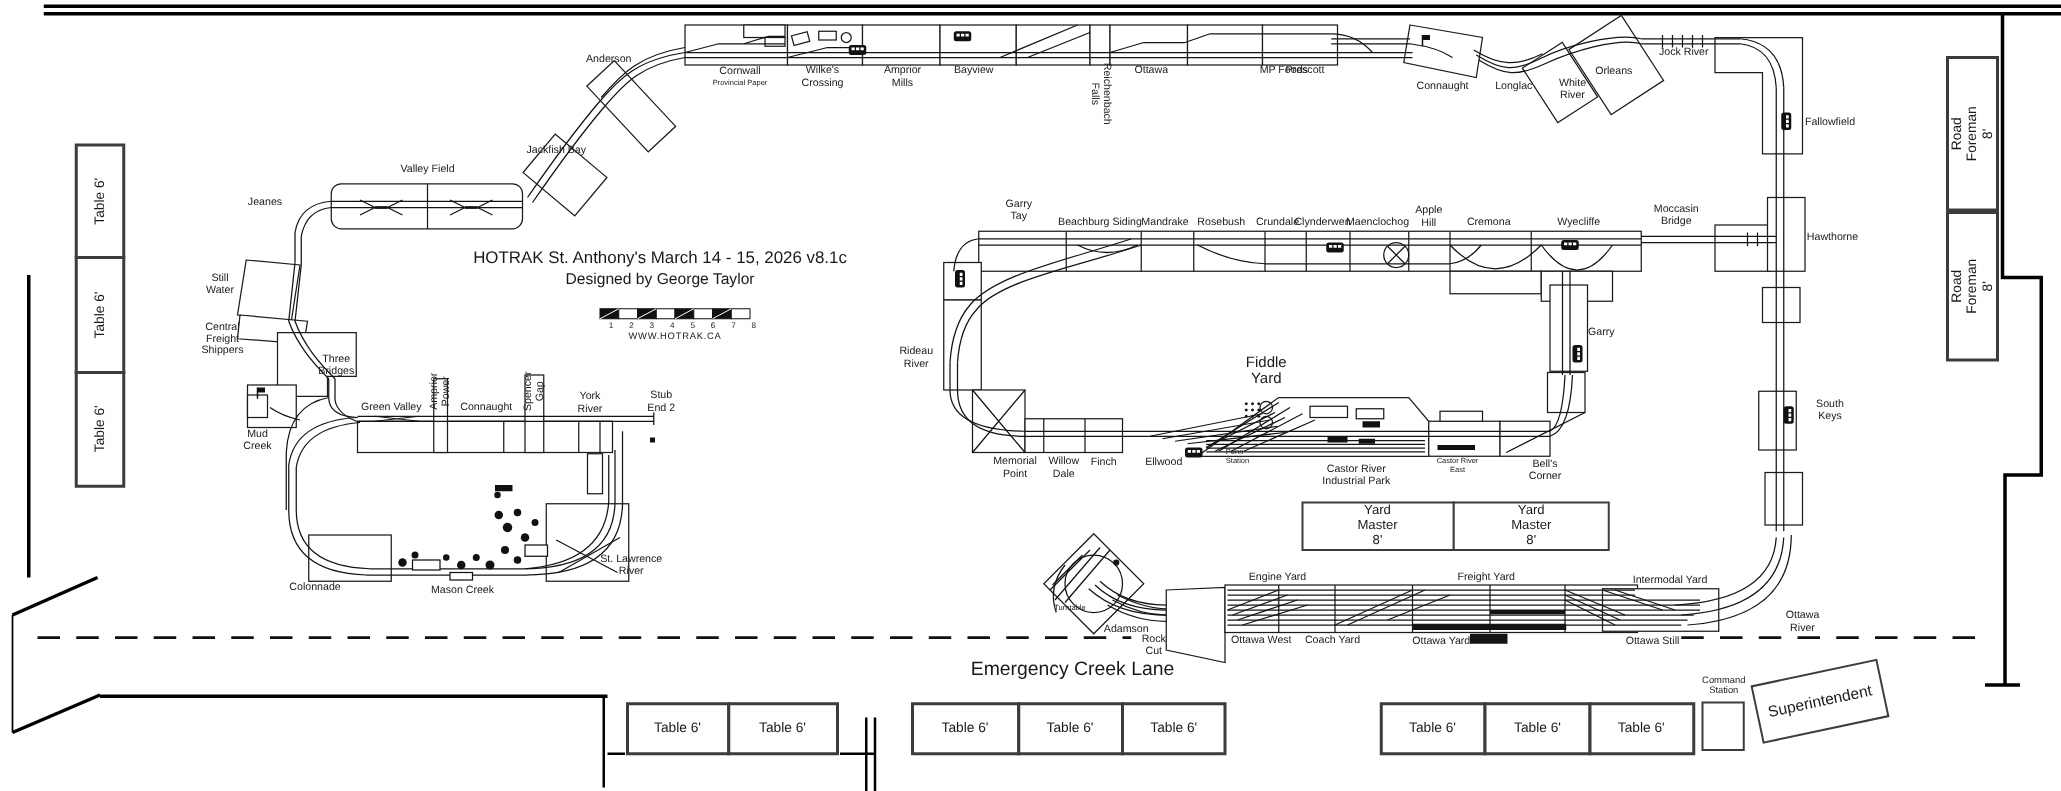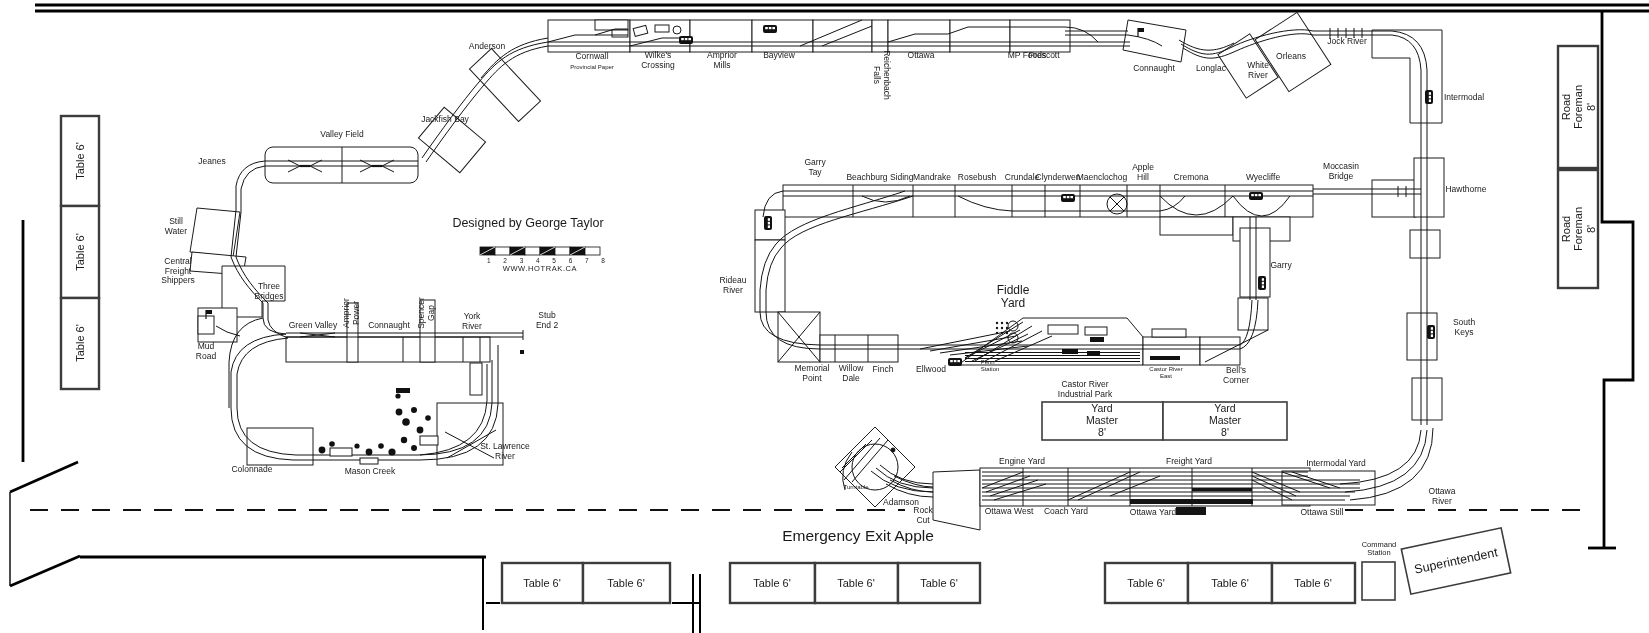--- a/index.html
+++ b/index.html
@@ -372,81 +372,82 @@
     <line x1="540" y1="255" x2="555" y2="247" stroke="#fff"></line>
         <line x1="570" y1="255" x2="585" y2="247" stroke="#fff"></line>
   </g>
 
   <g stroke="#111" stroke-width="2.2" stroke-dasharray="18 13">
     <line x1="30" y1="510" x2="905" y2="510"></line>
     <line x1="1345" y1="510" x2="1590" y2="510"></line>
   </g>
 </svg>
 
+<div class="lbl t1" style="left:528px;top:206px">HOTRAK St. Anthony's March 14 - 15, 2026 v8.1c</div>
 <div class="lbl t2" style="left:528px;top:223px">Designed by George Taylor</div>
 <div class="ticks">
   <span>1</span>
       <span>2</span>
       <span>3</span>
       <span>4</span>
       <span>5</span>
       <span>6</span>
       <span>7</span>
       <span>8</span>
 </div>
 <div class="lbl web" style="left:540px;top:269px">WWW.HOTRAK.CA</div>
-<div class="lbl lg" style="left:858px;top:536px">Emergency Exit Apple</div>
+<div class="lbl lg" style="left:858px;top:536px">Emergency Creek Lane</div>
 
 <div class="lbl" style="left:487px;top:47px">Anderson</div>
 <div class="lbl" style="left:592px;top:57px">Cornwall</div>
 <div class="lbl xs" style="left:592px;top:67px">Provincial Paper</div>
 <div class="lbl" style="left:658px;top:61px">Wilke's
 Crossing</div>
 <div class="lbl" style="left:722px;top:61px">Amprior
 Mills</div>
 <div class="lbl" style="left:779px;top:56px">Bayview</div>
 <div class="lbl" style="left:881px;top:75px;--r:90deg">Reichenbach
 Falls</div>
 <div class="lbl" style="left:921px;top:56px">Ottawa</div>
 <div class="lbl" style="left:1027px;top:56px">MP Foods</div>
 <div class="lbl" style="left:1044px;top:56px">Prescott</div>
 <div class="lbl" style="left:1154px;top:69px">Connaught</div>
 <div class="lbl" style="left:1211px;top:69px">Longlac</div>
 <div class="lbl" style="left:1258px;top:71px">White
 River</div>
 <div class="lbl" style="left:1291px;top:57px">Orleans</div>
 <div class="lbl" style="left:1347px;top:42px">Jock River</div>
-<div class="lbl" style="left:1464px;top:98px">Intermodal</div>
+<div class="lbl" style="left:1464px;top:98px">Fallowfield</div>
 <div class="lbl" style="left:1466px;top:190px">Hawthorne</div>
 <div class="lbl" style="left:1341px;top:172px">Moccasin
 Bridge</div>
 <div class="lbl" style="left:1464px;top:328px">South
 Keys</div>
 
 <div class="lbl" style="left:342px;top:135px">Valley Field</div>
 <div class="lbl" style="left:445px;top:120px">Jackfish Bay</div>
 <div class="lbl" style="left:212px;top:162px">Jeanes</div>
 <div class="lbl" style="left:176px;top:227px">Still
 Water</div>
 <div class="lbl" style="left:178px;top:271px">Central
 Freight
 Shippers</div>
 <div class="lbl" style="left:269px;top:292px">Three
 Bridges</div>
 <div class="lbl" style="left:206px;top:352px">Mud
-Road</div>
+Creek</div>
 <div class="lbl" style="left:313px;top:326px">Green Valley</div>
 <div class="lbl" style="left:352px;top:313px;--r:-90deg">Amprior
 Power</div>
 <div class="lbl" style="left:389px;top:326px">Connaught</div>
 <div class="lbl" style="left:427px;top:313px;--r:-90deg">Spencer
 Gap</div>
 <div class="lbl" style="left:472px;top:322px">York
 River</div>
-<div class="lbl" style="left:547px;top:321px">Stub
+<div class="lbl" style="left:529px;top:321px">Stub
 End 2</div>
 <div class="lbl" style="left:252px;top:470px">Colonnade</div>
 <div class="lbl" style="left:370px;top:472px">Mason Creek</div>
 <div class="lbl" style="left:505px;top:452px">St. Lawrence
 River</div>
 
 <div class="lbl" style="left:815px;top:168px">Garry
 Tay</div>
 <div class="lbl" style="left:880px;top:178px">Beachburg Siding</div>
 <div class="lbl" style="left:932px;top:178px">Mandrake</div>
@@ -461,21 +462,21 @@
 <div class="lbl" style="left:733px;top:286px">Rideau
 River</div>
 <div class="lbl" style="left:812px;top:374px">Memorial
 Point</div>
 <div class="lbl" style="left:851px;top:374px">Willow
 Dale</div>
 <div class="lbl" style="left:883px;top:370px">Finch</div>
 <div class="lbl" style="left:931px;top:370px">Ellwood</div>
 <div class="lbl xs" style="left:990px;top:366px;text-align:left">Penn
 Station</div>
-<div class="lbl" style="left:1085px;top:390px">Castor River
+<div class="lbl" style="left:1085px;top:380px">Castor River
 Industrial Park</div>
 <div class="lbl xs" style="left:1166px;top:373px">Castor River
 East</div>
 <div class="lbl" style="left:1236px;top:376px">Bell's
 Corner</div>
 <div class="lbl" style="left:1281px;top:266px">Garry</div>
 
 <div class="lbl xs" style="left:856px;top:487px">Turntable</div>
 <div class="lbl" style="left:901px;top:503px">Adamson</div>
 <div class="lbl" style="left:923px;top:516px">Rock

